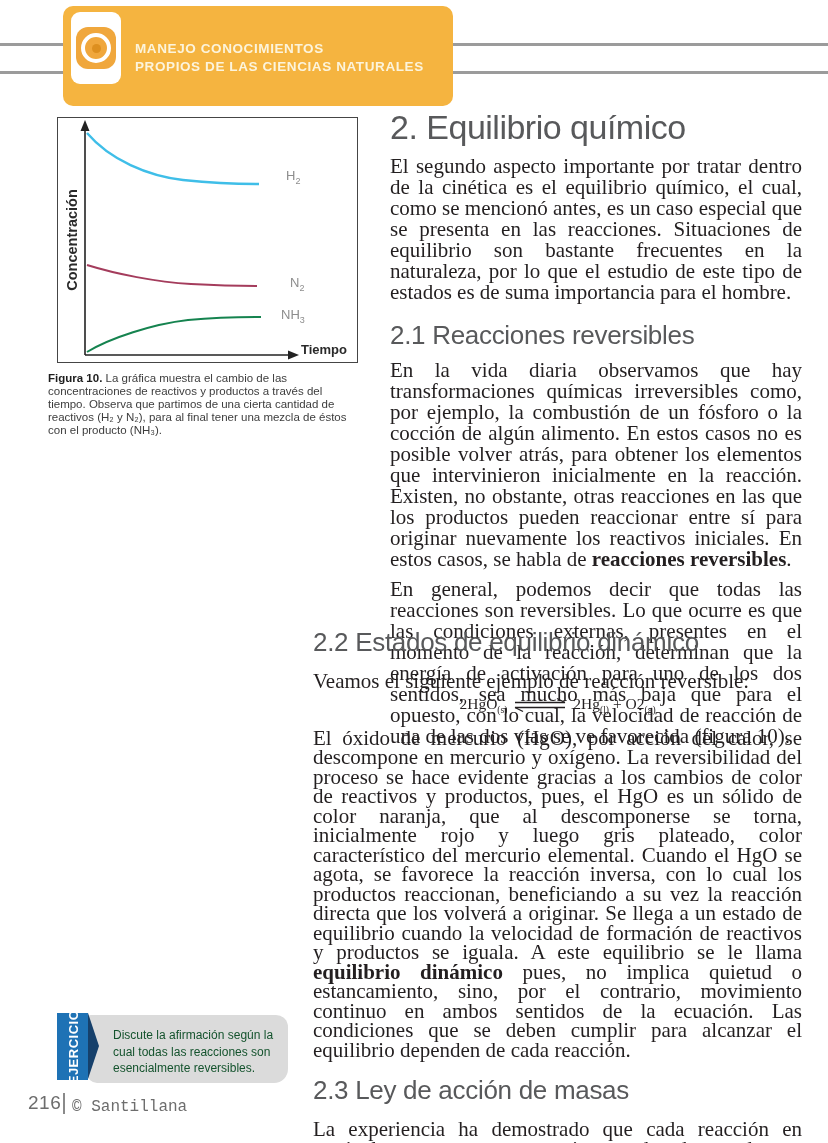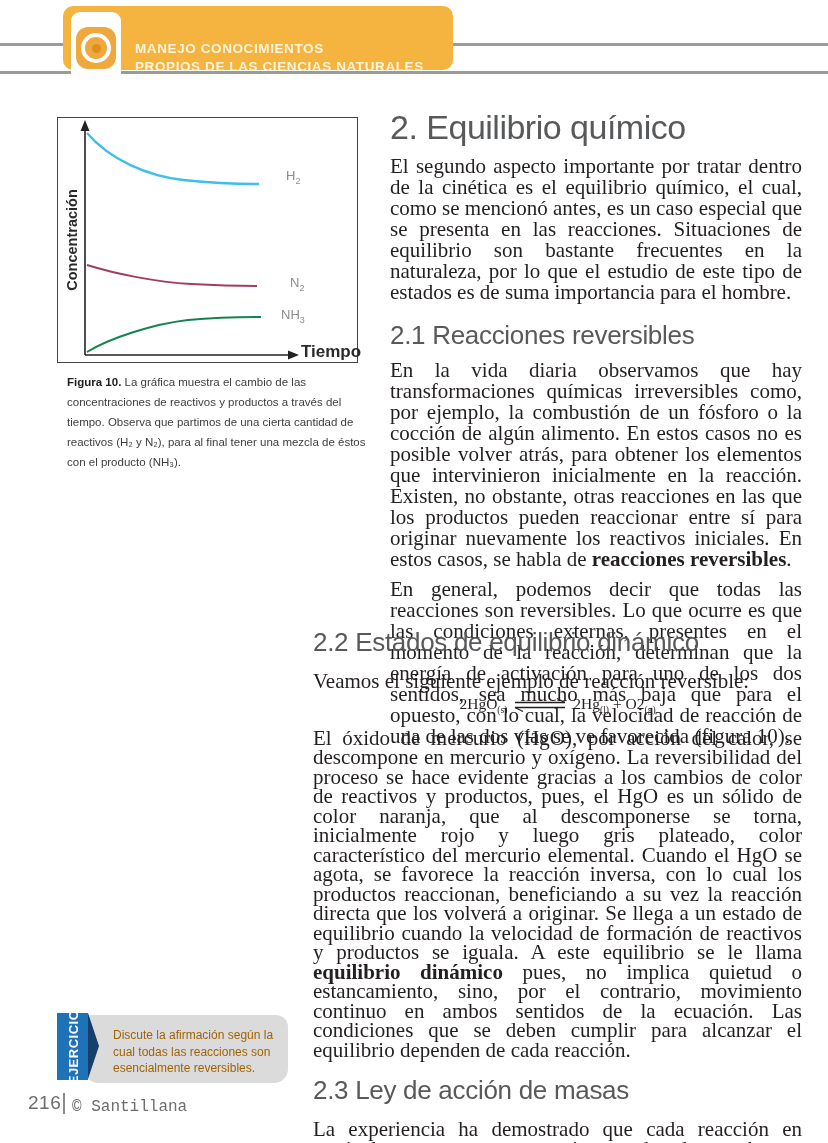--- a/index.html
+++ b/index.html
@@ -5,21 +5,21 @@
   html,body{margin:0;padding:0;}
   body{
     width:828px;height:1143px;position:relative;background:#ffffff;
     font-family:"Liberation Serif", serif;color:#231f20;overflow:hidden;
   }
   
   .rule{position:absolute;left:0;width:828px;height:3px;background:#9b9b9b;}
   .rule-top{top:43px;}
   .rule-bottom{top:71px;}
   .badge{
-    position:absolute;left:63px;top:6px;width:390px;height:64px;
+    position:absolute;left:63px;top:6px;width:390px;height:100px;
     background:#F5B440;border-radius:10px;z-index:2;
   }
   .logo-plate{
     position:absolute;left:8px;top:6px;width:50px;height:72px;
     background:#ffffff;border-radius:9px;
   }
   .logo-swirl{
     position:absolute;left:5px;top:15px;width:40px;height:42px;
     background:#F0A73C;border-radius:12px;
   }
@@ -42,33 +42,33 @@
     border:1.5px solid #454545;background:#ffffff;box-sizing:border-box;
   }
   .fig-box svg{position:absolute;left:0;top:0;}
   .ylab{
     position:absolute;left:14px;top:122px;transform:translate(-50%,-50%) rotate(-90deg);
     font-family:"Liberation Sans", sans-serif;font-weight:bold;font-size:14.5px;
     color:#2a2a2a;white-space:nowrap;
   }
   .xlab{
     position:absolute;left:243px;top:224px;
-    font-family:"Liberation Sans", sans-serif;font-weight:bold;font-size:17px;color:#2a2a2a;
+    font-family:"Liberation Sans", sans-serif;font-weight:bold;font-size:13px;color:#2a2a2a;
   }
   .curve-lab{
     position:absolute;font-family:"Liberation Sans", sans-serif;
     font-size:13px;color:#8d8d8d;
   }
   .curve-lab sub{font-size:9px;}
   .lab-h2{left:228px;top:50px;}
   .lab-n2{left:232px;top:157px;}
   .lab-nh3{left:223px;top:189px;}
   .fig-caption{
-    position:absolute;left:67px;top:372px;width:302px;
-    font-family:"Liberation Sans", sans-serif;font-size:11.5px;line-height:20px;color:#3d3d3d;
+    position:absolute;left:48px;top:372px;width:302px;
+    font-family:"Liberation Sans", sans-serif;font-size:11.5px;line-height:13px;color:#3d3d3d;
   }
   .fig-caption b{color:#1d1d1d;}
   
   h1,h2{
     font-family:"Liberation Sans", sans-serif;font-weight:400;color:#58595b;margin:0;
   }
   h1{font-size:34px;letter-spacing:-0.5px;}
   h2{font-size:26px;letter-spacing:-0.3px;}
   .col-right{position:absolute;left:390px;top:108px;width:412px;}
   .col-wide{position:absolute;left:313px;top:627px;width:489px;}
@@ -82,21 +82,21 @@
   .equation{
     text-align:center;font-size:15.5px;margin:3px 0 2px 0;color:#231f20;
   }
   .equation sub{font-size:9.5px;}
   .harpoons{vertical-align:middle;margin:0 4px;}
   
   .ej-box{
     position:absolute;left:87px;top:1015px;width:201px;height:68px;
     background:#DBDBDB;border-radius:4px 12px 14px 10px;box-sizing:border-box;
     padding:12px 14px 0 26px;
-    font-family:"Liberation Sans", sans-serif;font-size:12px;line-height:16.5px;color:#a16207;
+    font-family:"Liberation Sans", sans-serif;font-size:12px;line-height:16.5px;color:#14532d;
   }
   .ej-tab{
     position:absolute;left:57px;top:1013px;width:31px;height:67px;
     background:#1E72B5;z-index:2;
   }
   .ej-tab span{
     position:absolute;left:50%;top:50%;transform:translate(-50%,-50%) rotate(-90deg);
     font-family:"Liberation Sans", sans-serif;font-weight:bold;font-size:13px;
     color:#ffffff;letter-spacing:0.5px;white-space:nowrap;
   }

